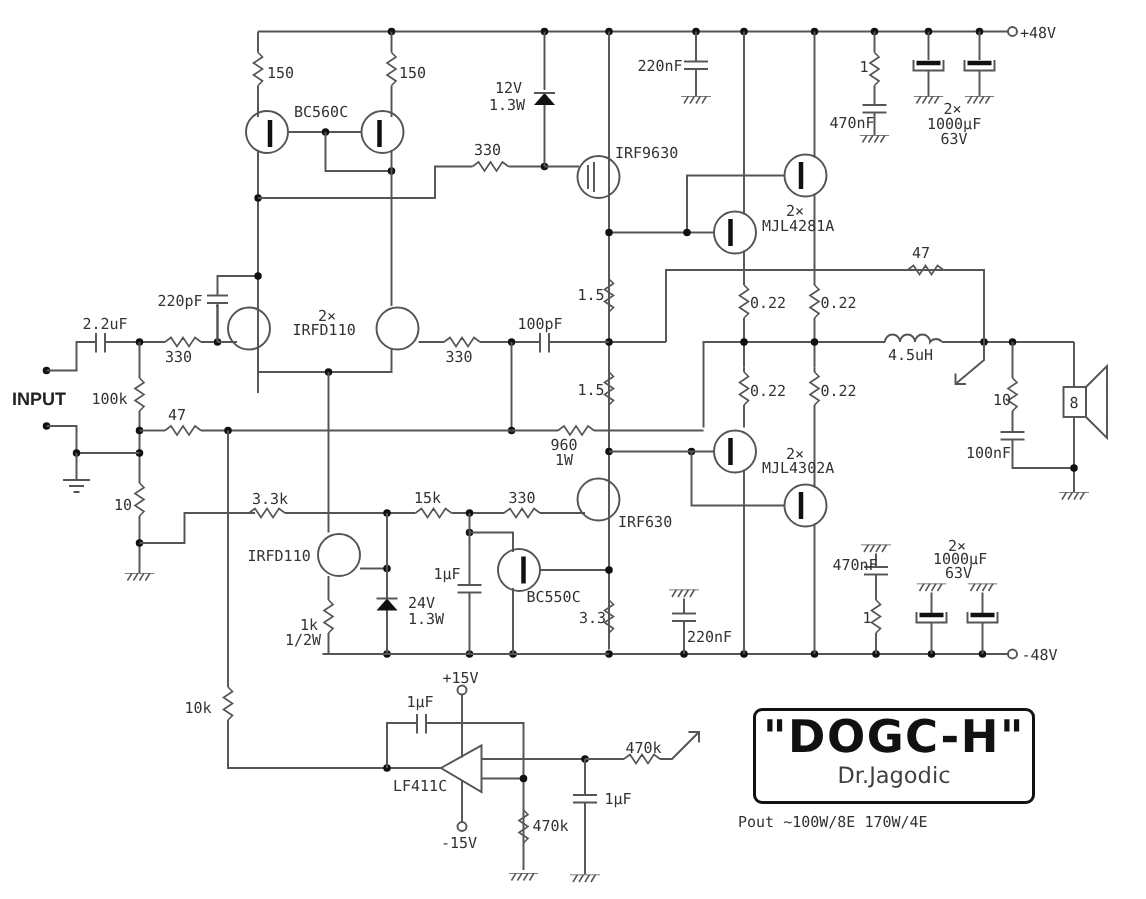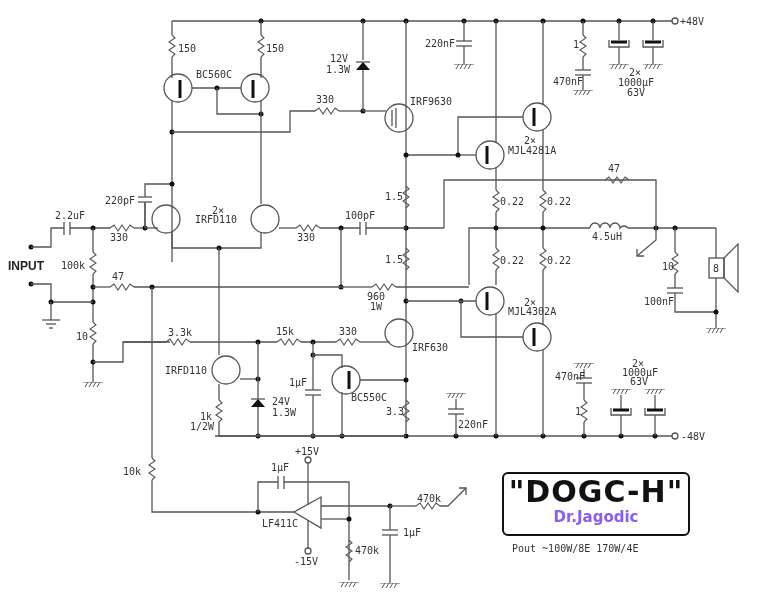--- a/index.html
+++ b/index.html
@@ -7,22 +7,22 @@
   svg{position:absolute;left:0;top:0;}
   .w{stroke:#555;stroke-width:1.3;fill:none;}
   .r{stroke:#555;stroke-width:1.1;fill:none;}
   .d{fill:#111;}
   .c{stroke:#555;stroke-width:1.3;fill:#fff;}
   .t{font-family:"DejaVu Sans Mono","Liberation Mono",monospace;font-size:10px;fill:#333;}
   .tb{font-family:"Liberation Sans","DejaVu Sans",sans-serif;font-size:12px;font-weight:bold;fill:#222;}
   .gnd{stroke:#555;stroke-width:1;}
   .title-box{position:absolute;left:502px;top:472px;width:184px;height:60px;border:2px solid #111;border-radius:6px;text-align:center;font-family:"DejaVu Sans","Liberation Sans",sans-serif;}
   .title-main{font-size:30px;font-weight:bold;line-height:32px;margin-top:2px;color:#111;letter-spacing:1px;}
-  .title-sub{font-size:15px;font-weight:bold;color:#8b5cf6;line-height:18px;}
-  .pout{position:absolute;left:512px;top:543px;font-family:"DejaVu Sans Mono","Liberation Mono",monospace;font-size:10px;color:#333;}
+  .title-sub{font-size:15px;font-weight:normal;color:#404040;line-height:18px;}
+  .pout{position:absolute;left:492px;top:543px;font-family:"DejaVu Sans Mono","Liberation Mono",monospace;font-size:10px;color:#333;}
 </style>
 </head>
 <body>
 
 <svg width="764" height="599" viewBox="0 0 764 599">
   <defs>
     <symbol id="gnd" viewBox="0 0 20 6">
         <line x1="0" y1="0" x2="20" y2="0" class="gnd"></line>
         <line x1="2" y1="5" x2="5" y2="0" class="gnd"></line>
         <line x1="6" y1="5" x2="9" y2="0" class="gnd"></line>

